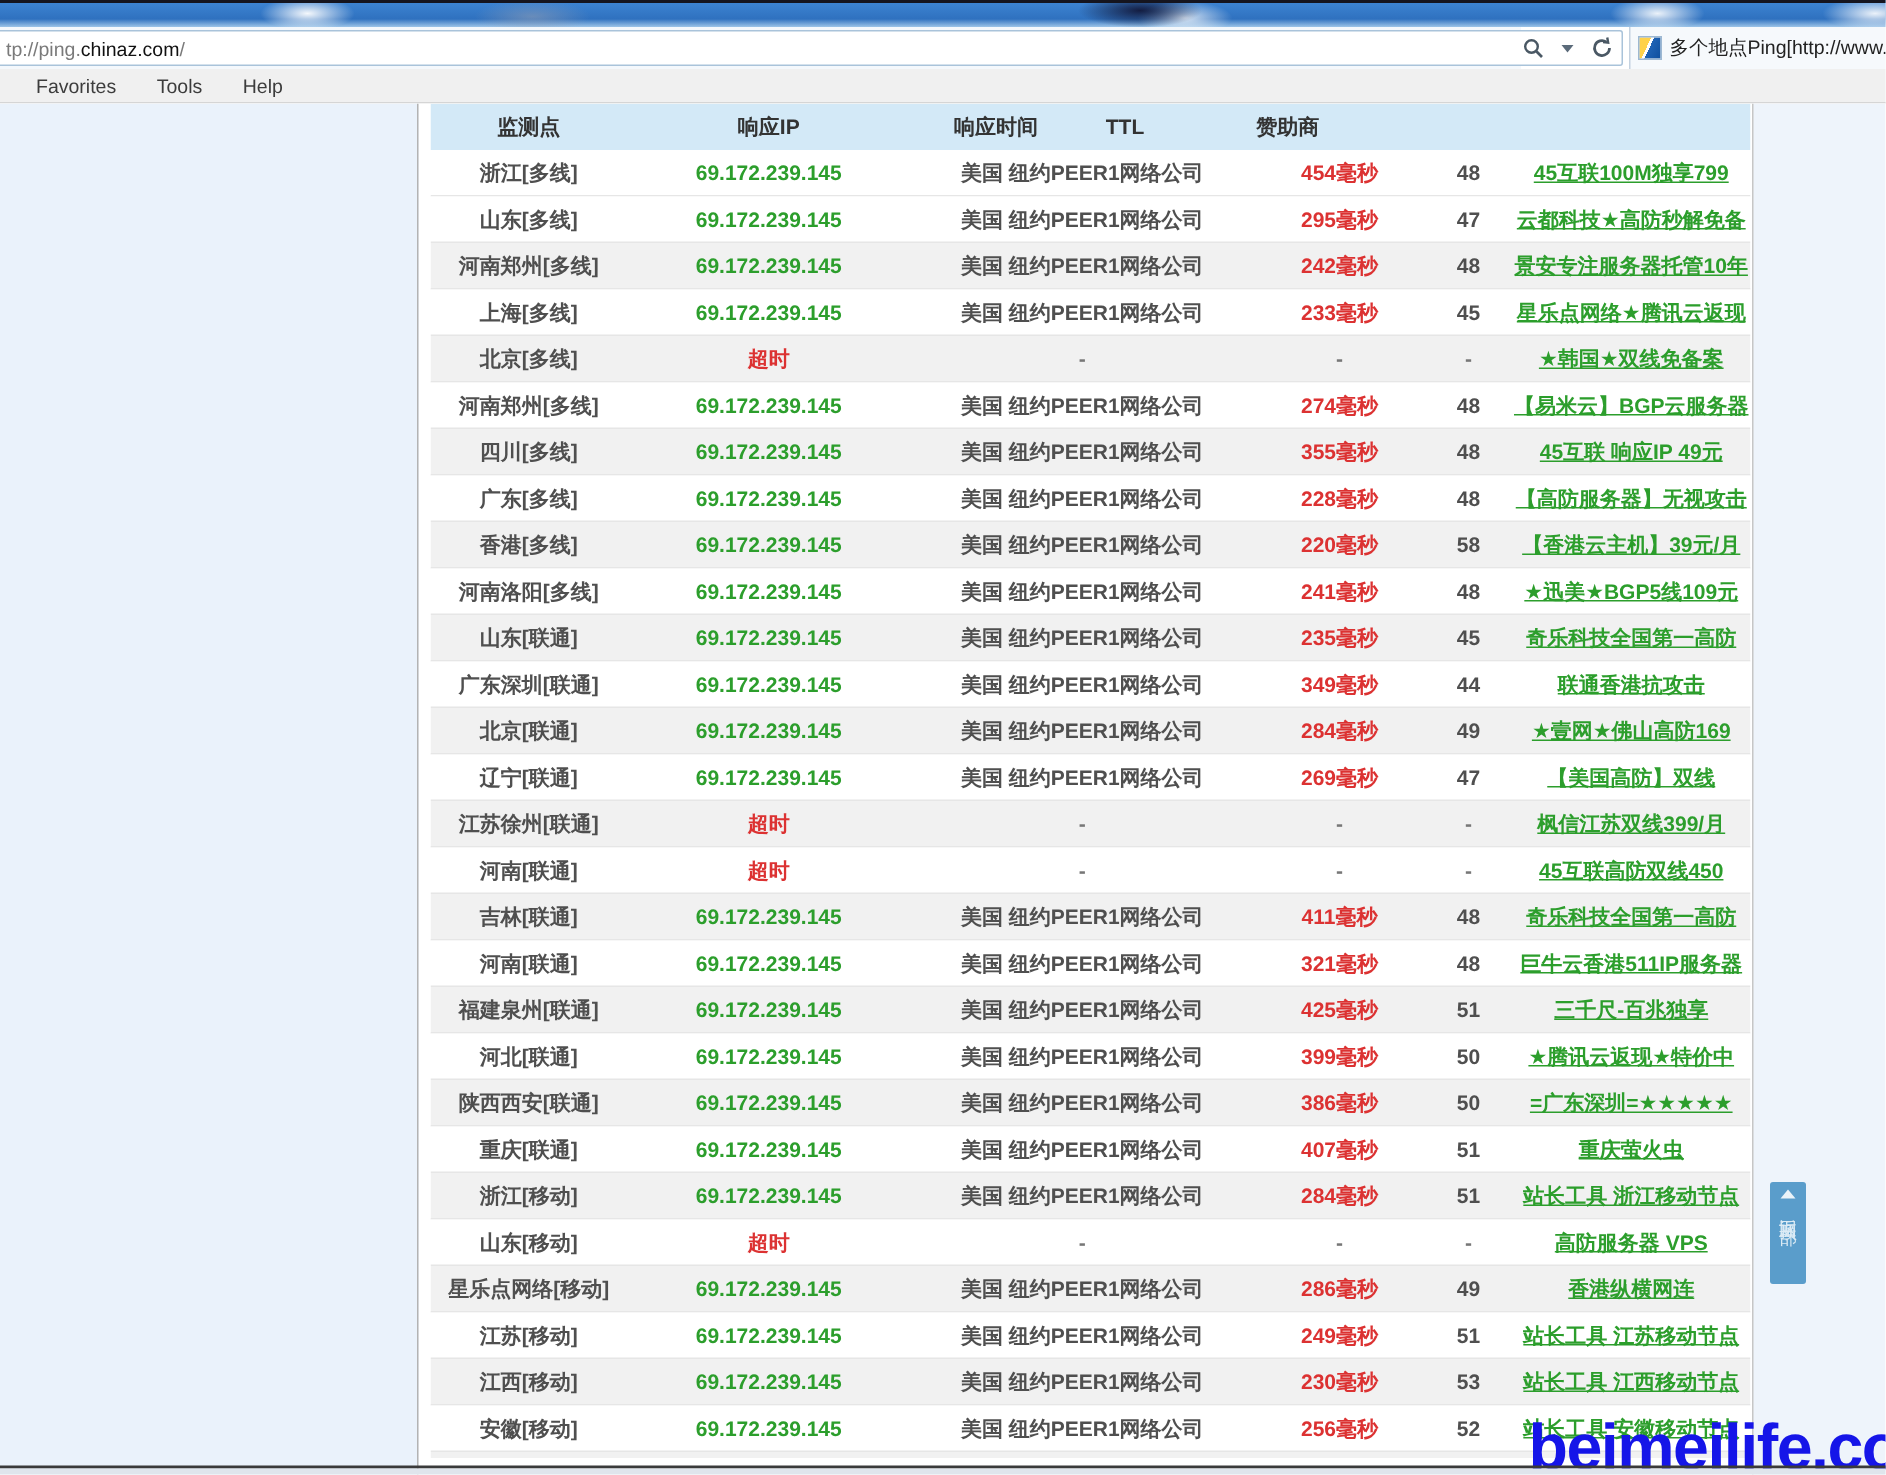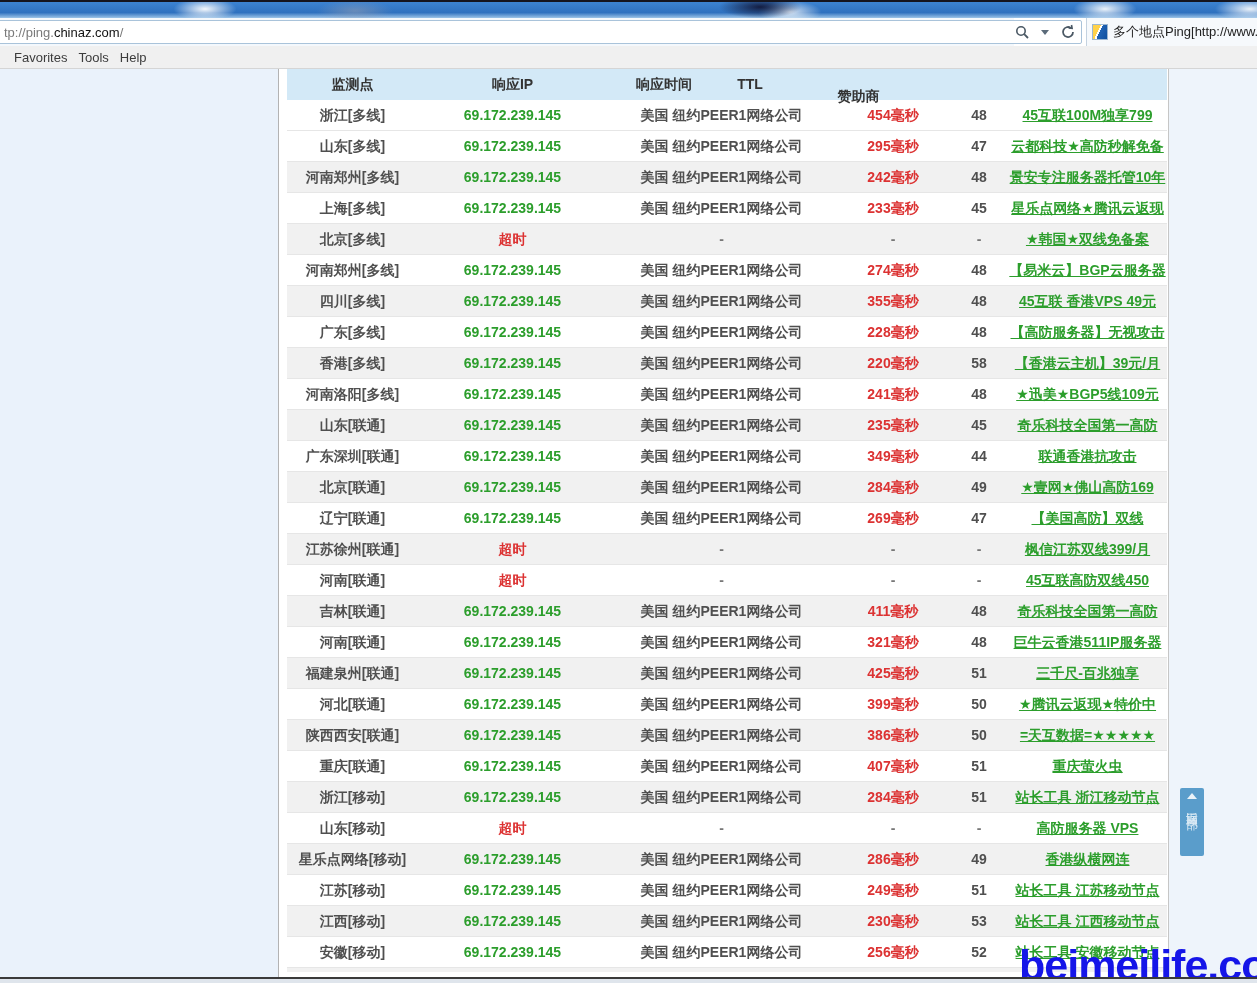--- a/index.html
+++ b/index.html
@@ -26,35 +26,35 @@
   .addr-icons { position:absolute; right:4px; top:0; height:22px; display:flex; align-items:center; gap:5px; }
   .icon-btn { display:inline-flex; align-items:center; justify-content:center; width:18px; height:20px; cursor:pointer; }
   .caret { width:0; height:0; border-left:4px solid transparent; border-right:4px solid transparent; border-top:5px solid #5b6b7a; }
   .tab { position:absolute; left:1086px; top:0; width:171px; height:28px; background:#f6f9fc;
     border-left:1px solid #c4d2e0; display:flex; align-items:center; padding-left:5px; overflow:hidden; }
   .favicon { width:16px; height:16px; flex:0 0 16px; margin-right:5px; border:1px solid #9db8d2;
     background:linear-gradient(115deg,#ffd24a 0%,#ffd24a 38%,#ffffff 38%,#ffffff 48%,#1f63b5 48%,#0e4f9e 100%); }
   .tab-title { font-size:13px; color:#222; white-space:nowrap; }
 
   .menubar { position:absolute; left:0; top:46px; width:1257px; height:23px; background:#f0f0f0;
-    border-bottom:1px solid #d5d5d5; display:flex; align-items:center; padding-left:14px; gap:11px; }
+    border-bottom:1px solid #d5d5d5; display:flex; align-items:center; padding-left:24px; gap:27px; }
   .menu-item { font-size:13px; color:#3c3c3c; cursor:pointer; }
 
   
   .page { position:absolute; left:0; top:69px; width:1257px; height:914px; background:#fff; overflow:hidden; }
   .left-panel { position:absolute; left:0; top:0; width:279px; height:100%; background:#eaf2fb; border-right:1px solid #b3b3b3; }
   .right-panel { position:absolute; left:1168px; top:0; width:89px; height:100%; background:#eef4fb; border-left:1px solid #c6c6c6; }
 
   .ping-table { position:absolute; left:287px; top:0; width:880px; height:903px; overflow:hidden;font-weight:bold; }
   .thead { display:flex; height:31px; background:#d3e9f7; }
   .thead .hcell { line-height:31px; text-align:center; font-size:14px; color:#333; }
   .trow { display:flex; height:31px; background:#fff; border-bottom:1px solid #e6e6e6;align-items:flex-end; }
   .trow.shade { background:#f1f1f1; }
   .trow > * { line-height:30px; text-align:center; font-size:14px; overflow:hidden; white-space:nowrap; }
-  .c0 { width:131px; } .c1 { width:189px; } .c2 { width:229px; } .c3 { width:114px; } .c4 { width:58px; } .c5 { width:159px;margin-top:12px; }
+  .c0 { width:131px; } .c1 { width:189px; } .c2 { width:229px; } .c3 { width:114px; } .c4 { width:58px; } .c5 { width:159px; }
   .site, .loc, .ttl { color:#4f4f4f; }
   .ip { color:#2c9e2c; }
   .ip.to { color:#dc3232; }
   .time { color:#dc3232; }
   .dash { color:#777; }
   .sponsor { display:block; color:#2c9e2c; text-decoration:underline; cursor:pointer; }
 
   .backtop { position:absolute; left:1180px; top:719px; width:24px; height:68px; background:#5a9dcb; border-radius:2px;
     cursor:pointer; display:flex; flex-direction:column; align-items:center; padding-top:5px; }
   .backtop .tri { width:0; height:0; border-left:5px solid transparent; border-right:5px solid transparent;
@@ -165,21 +165,21 @@
           <span class="c3 time">274毫秒</span>
           <span class="c4 ttl">48</span>
           <a class="c5 sponsor">【易米云】BGP云服务器</a>
         </div>
         <div class="trow shade">
           <span class="c0 site">四川[多线]</span>
           <span class="c1 ip">69.172.239.145</span>
           <span class="c2 loc">美国 纽约PEER1网络公司</span>
           <span class="c3 time">355毫秒</span>
           <span class="c4 ttl">48</span>
-          <a class="c5 sponsor">45互联 香港VPS 49元</a>
+          <a class="c5 sponsor">45互联 响应IP 49元</a>
         </div>
         <div class="trow">
           <span class="c0 site">广东[多线]</span>
           <span class="c1 ip">69.172.239.145</span>
           <span class="c2 loc">美国 纽约PEER1网络公司</span>
           <span class="c3 time">228毫秒</span>
           <span class="c4 ttl">48</span>
           <a class="c5 sponsor">【高防服务器】无视攻击</a>
         </div>
         <div class="trow shade">
@@ -277,21 +277,21 @@
           <span class="c3 time">399毫秒</span>
           <span class="c4 ttl">50</span>
           <a class="c5 sponsor">★腾讯云返现★特价中</a>
         </div>
         <div class="trow shade">
           <span class="c0 site">陕西西安[联通]</span>
           <span class="c1 ip">69.172.239.145</span>
           <span class="c2 loc">美国 纽约PEER1网络公司</span>
           <span class="c3 time">386毫秒</span>
           <span class="c4 ttl">50</span>
-          <a class="c5 sponsor">=天互数据=★★★★★</a>
+          <a class="c5 sponsor">=广东深圳=★★★★★</a>
         </div>
         <div class="trow">
           <span class="c0 site">重庆[联通]</span>
           <span class="c1 ip">69.172.239.145</span>
           <span class="c2 loc">美国 纽约PEER1网络公司</span>
           <span class="c3 time">407毫秒</span>
           <span class="c4 ttl">51</span>
           <a class="c5 sponsor">重庆萤火虫</a>
         </div>
         <div class="trow shade">

